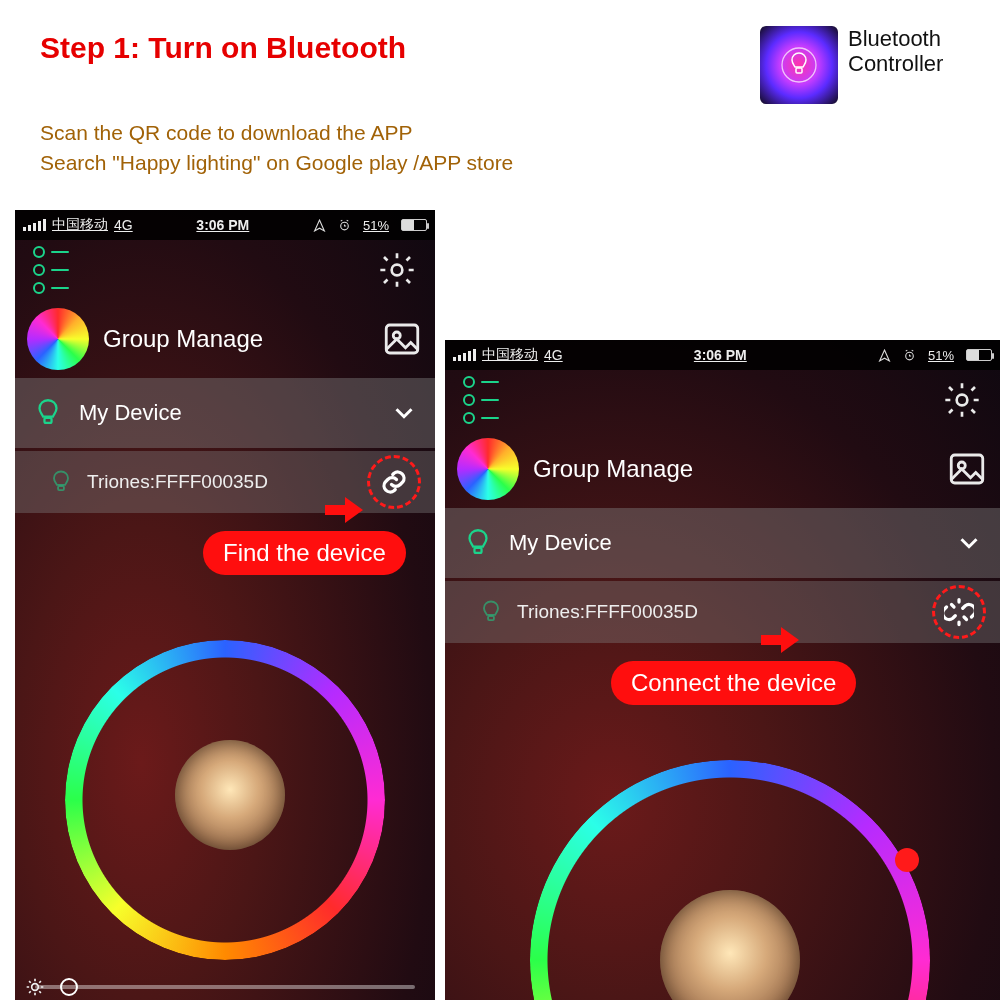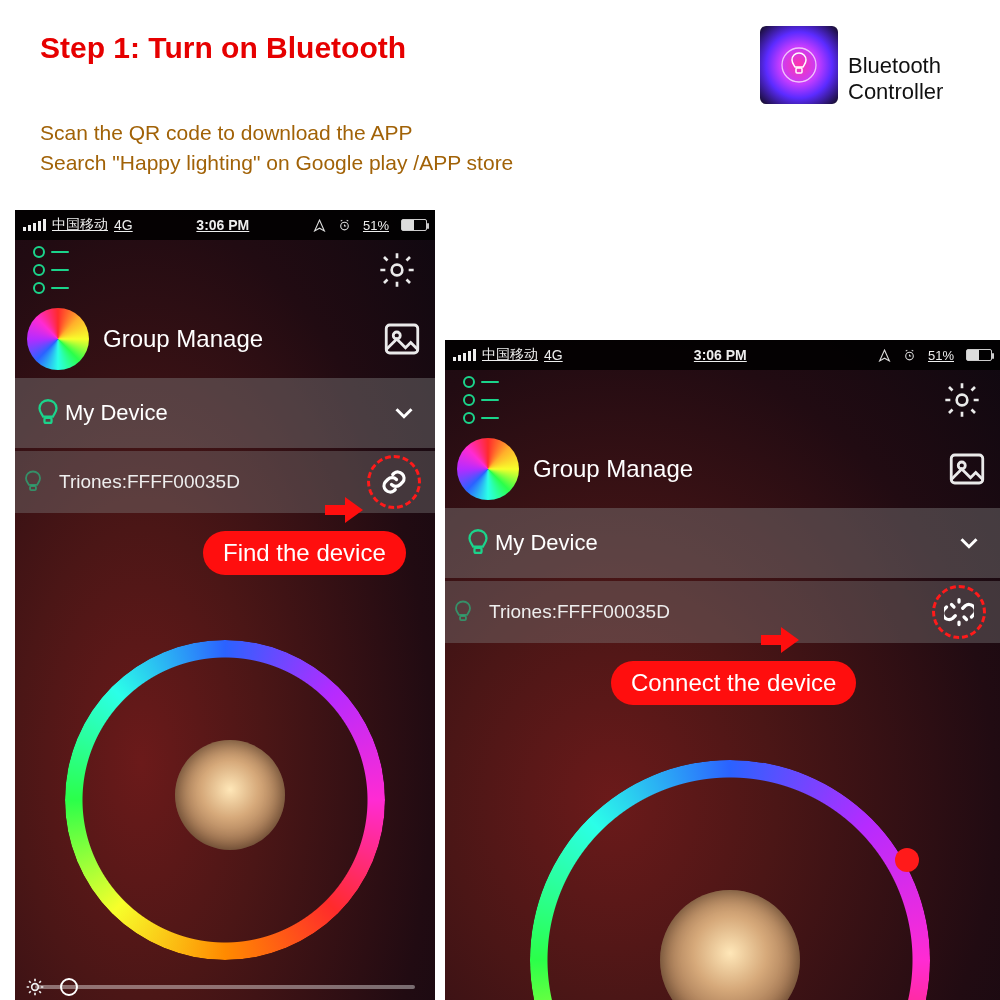--- a/index.html
+++ b/index.html
@@ -29,21 +29,21 @@
     top: 118px;
     font-size: 21px;
     color: #a16207;
     line-height: 1.45;
   }
   .appbadge {
     position: absolute;
     left: 760px;
     top: 26px;
     display: flex;
-    align-items: flex-end;
+    align-items: flex-start;
     gap: 10px;
   }
   .appbadge .icon { width: 78px; height: 78px; }
   .appbadge .icon .sq {
     width: 78px; height: 78px;
     background: radial-gradient(circle at 50% 50%, #ff33aa 0%, #c43cff 35%, #5b2bff 60%, #1a0e38 95%);
     display: flex; align-items: center; justify-content: center;
     border-radius: 6px;
   }
   .appbadge .txt { font-size: 22px; color: #111; line-height: 1.15; }
@@ -97,31 +97,31 @@
     width: 62px; height:62px; border-radius:50%;
     background: conic-gradient(#ff2b2b,#ffb02b,#f7ff2b,#2bff4a,#2bffe8,#2b62ff,#b52bff,#ff2bd3,#ff2b2b);
     filter: blur(0.3px);
   }
   .grouprow .title { font-size: 24px; flex:1; }
   .imgicon { color:#e9e9e9; }
   .devgroup {
     background: rgba(130,130,130,.42);
     height: 70px;
     display:flex; align-items:center;
-    padding: 0 16px; 
+    padding: 0 16px; gap: 14px;
     color:#fff; font-size:22px;
   }
   .bulbicon { color: #1bd48b; }
   .devgroup .chev { margin-left:auto; color:#fff; }
   .devitem {
     background: rgba(130,130,130,.38);
     margin-top: 3px;
     height: 62px;
     display:flex; align-items:center;
-    padding: 0 4px; gap: 12px;
+    padding: 0 32px; gap: 12px;
     color:#eee; font-size:19px;
     position: relative;
   }
   .devitem .bulb2 { color: rgba(27,212,139,.55); }
   .linkmark {
     position:absolute; right: 14px; top: 50%; transform: translateY(-50%);
     width: 54px; height:54px;
     border: 3px dashed #ff1a1a;
     border-radius: 50%;
     display:flex; align-items:center; justify-content:center;

